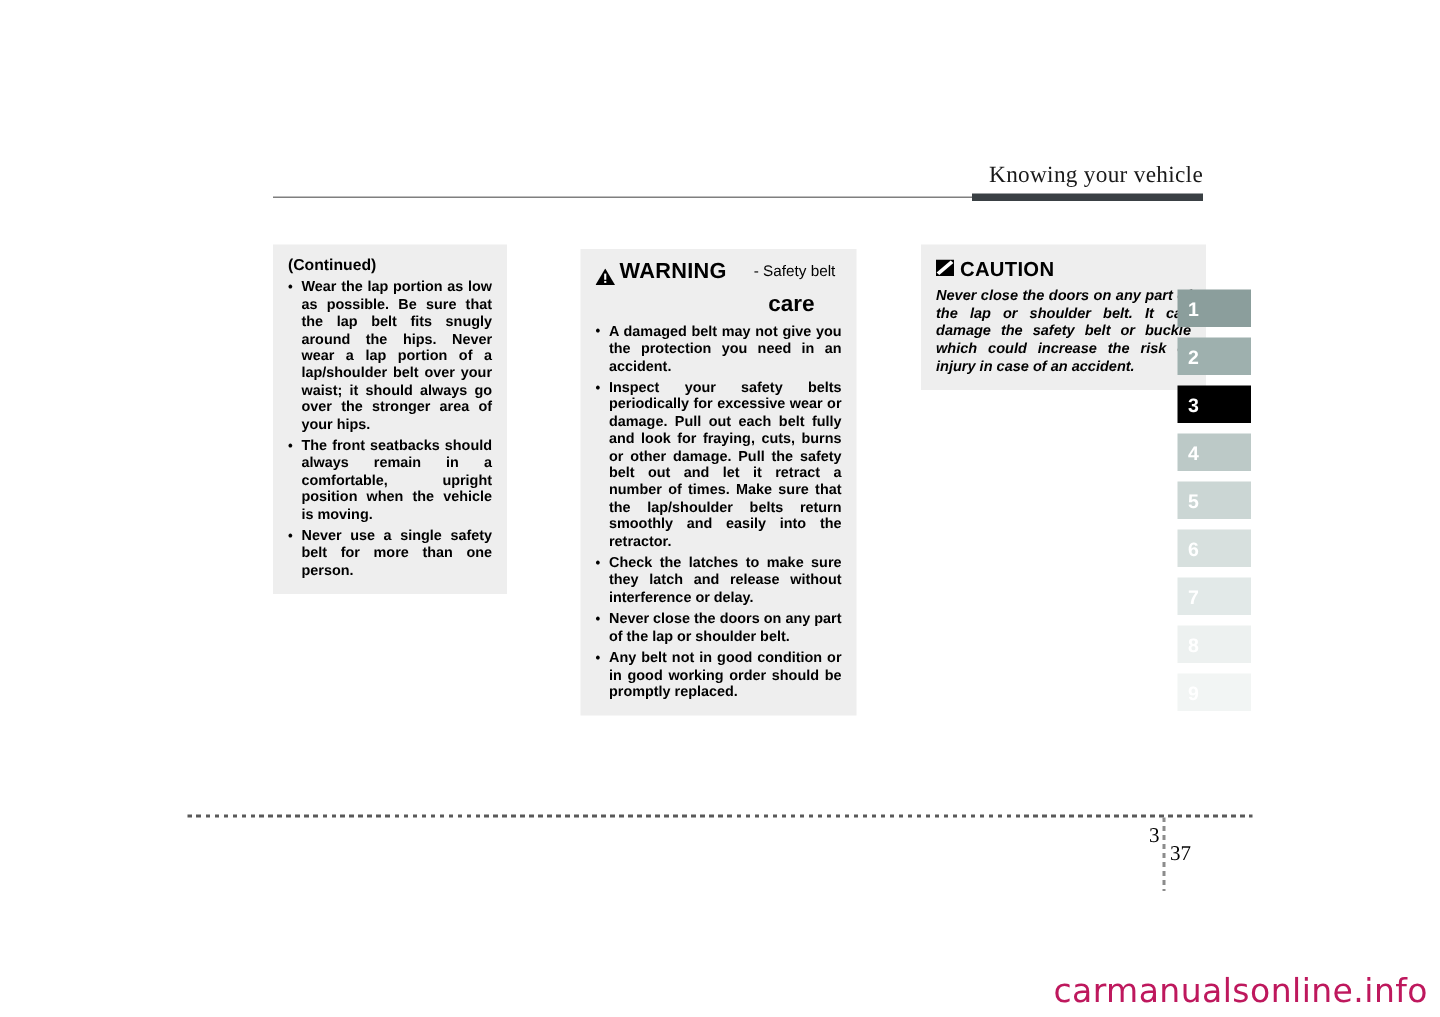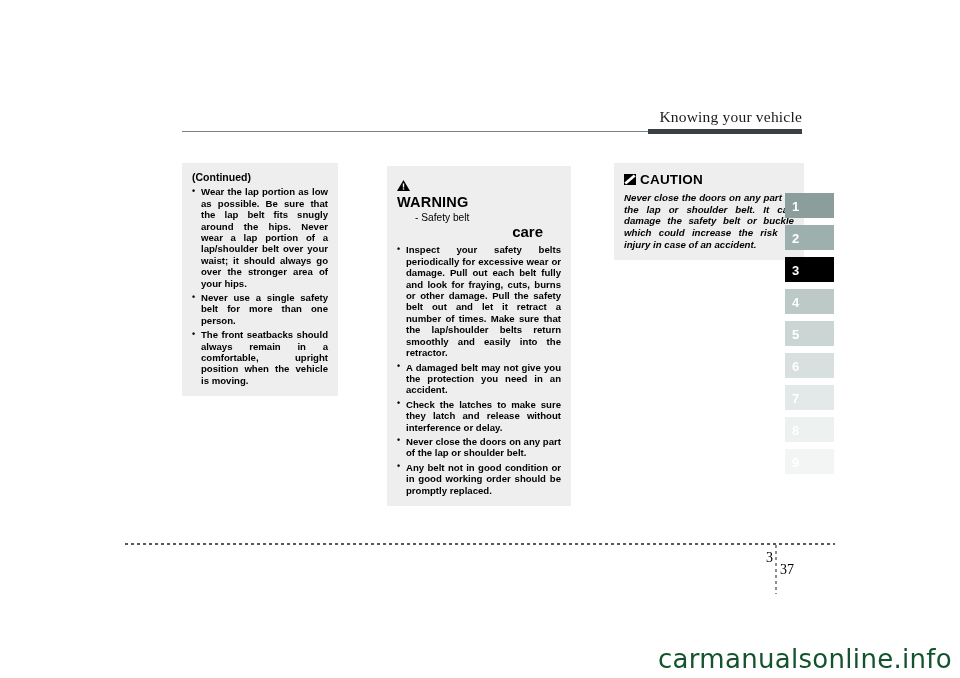--- a/index.html
+++ b/index.html
@@ -111,21 +111,20 @@
   }
 
   
   .warn-head {
     display: block;
     margin-bottom: 4px;
   }
   .warn-head-row {
     display: flex;
     align-items: flex-start;
-    flex-direction: column;
   }
   .tri-icon {
     flex: 0 0 auto;
     margin-top: 3px;
     margin-right: 3px;
   }
   .warn-word {
     font-size: 14.5px;
     font-weight: bold;
     letter-spacing: .2px;
@@ -234,42 +233,42 @@
     font-family: "Liberation Serif", serif;
     font-size: 14px;
     color: #000;
   }
 
   
   #watermark {
     position: absolute;
     right: 8px;
     bottom: 4px;
-    font-size: 26px;
-    color: #14532d;
+    font-size: 22px;
+    color: #be185d;
     letter-spacing: .3px;
     font-family: "DejaVu Sans", sans-serif;
   }
 </style>
 </head>
 <body>
 
 <div id="page-header">
   <div id="header-title">Knowing your vehicle</div>
   <div id="header-rule-thin"></div>
   <div id="header-rule-thick"></div>
 </div>
 
 <div class="panel" id="panel-continued">
   <div class="panel-inner">
     <div class="block-title">(Continued)</div>
     <ul class="bullets">
       <li>Wear the lap portion as low as possible.  Be sure that the lap belt fits snugly around the hips.  Never wear a lap portion of a lap/shoulder belt over your waist; it should always go over the stronger area of your hips.</li>
+      <li>The front seatbacks should always remain in a comfortable, upright position when the vehicle is moving.</li>
       <li>Never use a single safety belt for more than one person.</li>
-      <li>The front seatbacks should always remain in a comfortable, upright position when the vehicle is moving.</li>
     </ul>
   </div>
 </div>
 
 <div class="panel" id="panel-warning">
   <div class="panel-inner">
     <div class="warn-head">
       <div class="warn-head-row">
         <span class="tri-icon">
           <svg width="13" height="11" viewBox="0 0 13 11" aria-hidden="true">
@@ -277,22 +276,22 @@
             <rect x="5.8" y="3.4" width="1.4" height="4.1" fill="#ffffff"></rect>
             <rect x="5.8" y="8.3" width="1.4" height="1.3" fill="#ffffff"></rect>
           </svg>
         </span>
         <span class="warn-word">WARNING</span>
         <span class="warn-sub">- Safety belt</span>
       </div>
       <div class="warn-sub2">care</div>
     </div>
     <ul class="bullets">
+      <li>A damaged belt may not give you the protection you need in an accident.</li>
       <li>Inspect your safety belts periodically for excessive wear or damage.  Pull out each belt fully and look for fraying, cuts, burns or other damage.  Pull the safety belt out and let it retract a number of times. Make sure that the lap/shoulder belts return smoothly and easily into the retractor.</li>
-      <li>A damaged belt may not give you the protection you need in an accident.</li>
       <li>Check the latches to make sure they latch and release without interference or delay.</li>
       <li>Never close the doors on any part of the lap or shoulder belt.</li>
       <li>Any belt not in good condition or in good working order should be promptly replaced.</li>
     </ul>
   </div>
 </div>
 
 <div class="panel" id="panel-caution">
   <div class="panel-inner">
     <div class="caution-head-row">

